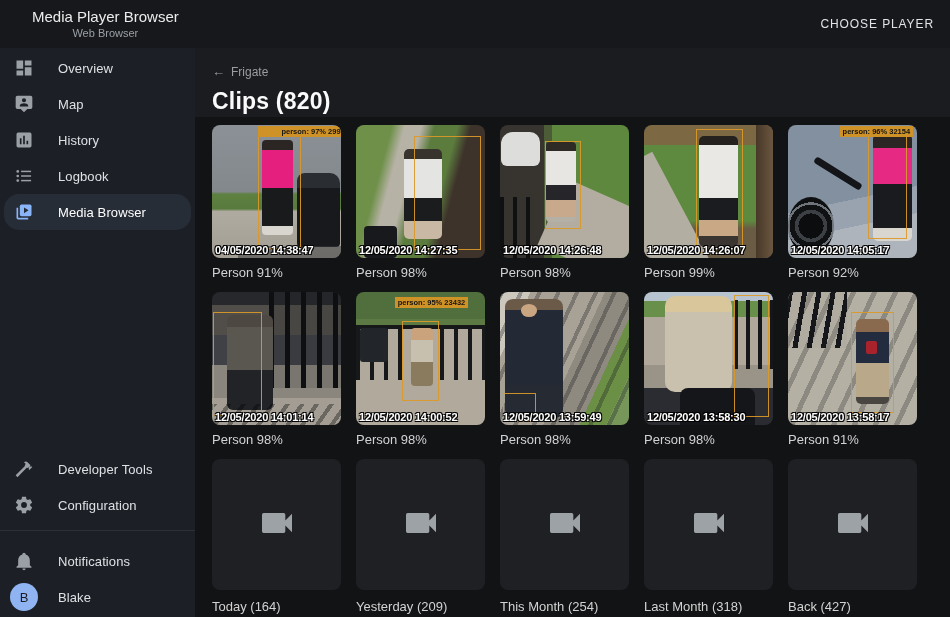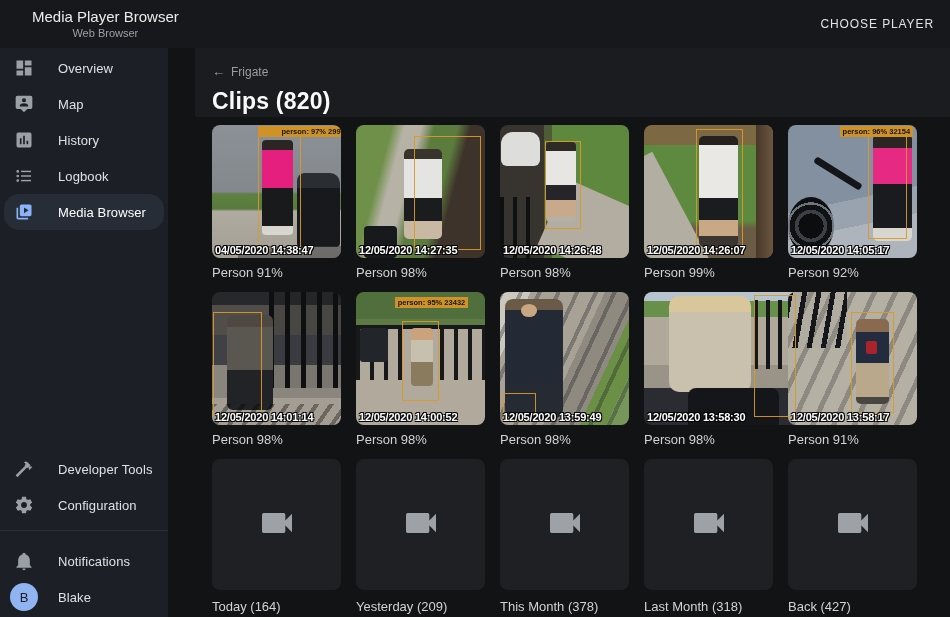--- a/index.html
+++ b/index.html
@@ -13,21 +13,21 @@
   .appbar{position:absolute;top:0;left:0;right:0;height:48px;background:#17181b;display:flex;align-items:center;z-index:10;}
   .appbar-left{width:195px;flex:0 0 195px;display:flex;align-items:center;padding-left:16px;box-sizing:border-box;gap:22px;}
   .menu-btn{width:22px;height:22px;display:flex;align-items:center;justify-content:center;cursor:pointer;}
   .app-title{font-size:16px;color:#f1f1f1;letter-spacing:.2px;}
   .page-title-block{margin-left:32px;line-height:1.15;text-align:center;}
   .page-title{font-size:15px;color:#ececec;}
   .page-subtitle{font-size:11px;color:#9aa0a6;margin-top:2px;}
   .appbar-spacer{flex:1;}
   .choose-player{font-size:12px;font-weight:400;letter-spacing:.9px;color:#e0e3e7;padding:8px 16px;cursor:pointer;background:none;border:none;font-family:inherit;}
   
-  .sidebar{position:absolute;top:48px;left:0;width:168px;bottom:0;background:#1c1f26;z-index:5;}
+  .sidebar{position:absolute;top:48px;left:0;width:195px;bottom:0;background:#1c1f26;z-index:5;}
   .nav-top{padding-top:2px;}
   .sitem{height:36px;display:flex;align-items:center;padding-left:14px;gap:24px;cursor:pointer;position:relative;margin:0 0;}
   .sitem .ico{width:20px;height:20px;flex:0 0 20px;display:flex;align-items:center;justify-content:center;}
   .sitem .ico svg{width:20px;height:20px;fill:#9aa0a6;}
   .sitem .slabel{font-size:13px;color:#dee1e4;letter-spacing:.1px;}
   .sitem.selected{background:#272d37;border-radius:15px;margin:0 4px;padding-left:10px;}
   .sitem.selected .ico svg{fill:#8ab4f8;}
   .sitem.selected .slabel{color:#fff;}
   .sidebar-bottom{position:absolute;bottom:0;left:0;right:0;padding-bottom:2px;}
   .sb-divider{border-top:1px solid rgba(255,255,255,.08);margin:7px 0 12px 0;height:0;}
@@ -88,21 +88,21 @@
   .s7 .g1{left:0;top:25%;width:100%;height:38%;border-top:4px solid #17181a;background:repeating-linear-gradient(90deg,#17181a 0 4px,transparent 4px 14px);}
   .s7 .g2{left:43%;top:27%;width:17%;height:44%;border-radius:4px;background:linear-gradient(180deg,#caa27b 0 20%,#c8c0af 20% 58%,#8a7a5e 58%);}
   .s7 .g3{left:3%;top:27%;width:22%;height:26%;border-radius:3px;background:#22252a;}
   .s7 .bbox{left:36%;top:22%;width:28%;height:60%;}
   .s7 .det{top:5px;left:30%;}
   .s8{background:linear-gradient(115deg,#ccc8be 0 16%,#a8a296 16% 55%,#8f8a80 55% 74%,#6b8f45 74% 88%,#77975a 88%);}
   .s8 .g1{left:0;top:0;width:100%;height:100%;background:repeating-linear-gradient(115deg,rgba(28,29,34,.32) 0 4px,transparent 4px 17px);}
   .s8 .g2{left:4%;top:5%;width:45%;height:90%;border-radius:8px;background:linear-gradient(180deg,#6b5a48 0 9%,#232a35 9% 72%,#262b33 72%);}
   .s8 .g3{left:16%;top:9%;width:13%;height:10%;border-radius:50%;background:#caa582;}
   .s8 .bbox{left:2%;top:76%;width:26%;height:22%;}
-  .s9{background:linear-gradient(180deg,#b7c4cf 0 7%,#68904a 7% 19%,#b0a99b 19% 55%,#9a9488 55% 72%,#2a2c31 72%);padding-left:28px;}
+  .s9{background:linear-gradient(180deg,#b7c4cf 0 7%,#68904a 7% 19%,#b0a99b 19% 55%,#9a9488 55% 72%,#2a2c31 72%);}
   .s9 .g1{right:0;top:6%;width:30%;height:52%;background:repeating-linear-gradient(90deg,#14161a 0 4px,transparent 4px 12px);}
   .s9 .g2{left:16%;top:3%;width:52%;height:72%;border-radius:10px;background:linear-gradient(180deg,#d9c79b 0 17%,#cac0ae 17%);}
   .s9 .g3{left:28%;bottom:0;width:58%;height:28%;border-radius:8px 8px 0 0;background:#141619;}
   .s9 .bbox{left:70%;top:2%;width:27%;height:92%;}
   .s10{background:#b5b0a4;}
   .s10 .g1{left:0;top:0;width:100%;height:100%;background:repeating-linear-gradient(115deg,rgba(35,36,40,.28) 0 5px,transparent 5px 19px);}
   .s10 .g2{left:0;top:0;width:46%;height:42%;background:repeating-linear-gradient(100deg,#16171a 0 5px,rgba(150,146,138,.15) 5px 14px);}
   .s10 .g3{left:53%;top:20%;width:25%;height:64%;border-radius:5px;background:linear-gradient(180deg,#8a6a4e 0 15%,#232c3e 15% 52%,#b9a98a 52% 92%,#494642 92%);}
   .s10 .g3::after{content:"";position:absolute;left:30%;top:26%;width:34%;height:16%;background:#a8232b;border-radius:2px;}
   .s10 .bbox{left:49%;top:15%;width:33%;height:76%;}
@@ -338,21 +338,21 @@
       <div class="flabel">Yesterday (209)</div>
     </div>
     <div class="cell">
       <div class="folder-box">
         <span>
           <svg viewBox="0 0 24 24" width="40" height="40" fill="#9da2a6">
               <path d="M17 10.5V7a1 1 0 0 0-1-1H4a1 1 0 0 0-1 1v10a1 1 0 0 0 1 1h12a1 1 0 0 0 1-1v-3.5l4 4v-11l-4 4z"></path>
             </svg>
         </span>
       </div>
-      <div class="flabel">This Month (378)</div>
+      <div class="flabel">This Month (254)</div>
     </div>
     <div class="cell">
       <div class="folder-box">
         <span>
           <svg viewBox="0 0 24 24" width="40" height="40" fill="#9da2a6">
               <path d="M17 10.5V7a1 1 0 0 0-1-1H4a1 1 0 0 0-1 1v10a1 1 0 0 0 1 1h12a1 1 0 0 0 1-1v-3.5l4 4v-11l-4 4z"></path>
             </svg>
         </span>
       </div>
       <div class="flabel">Last Month (318)</div>

